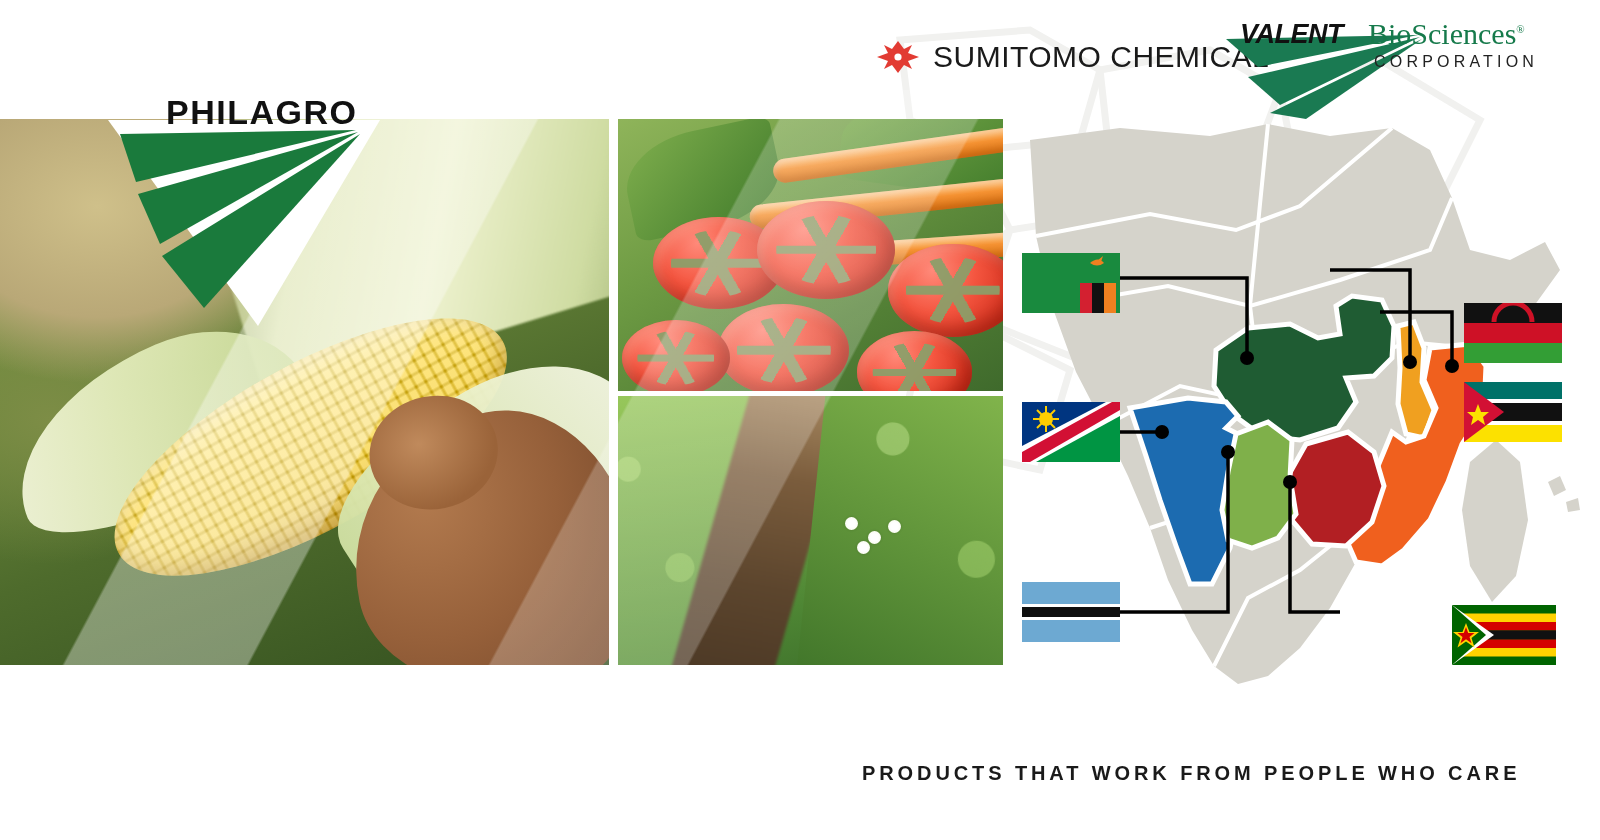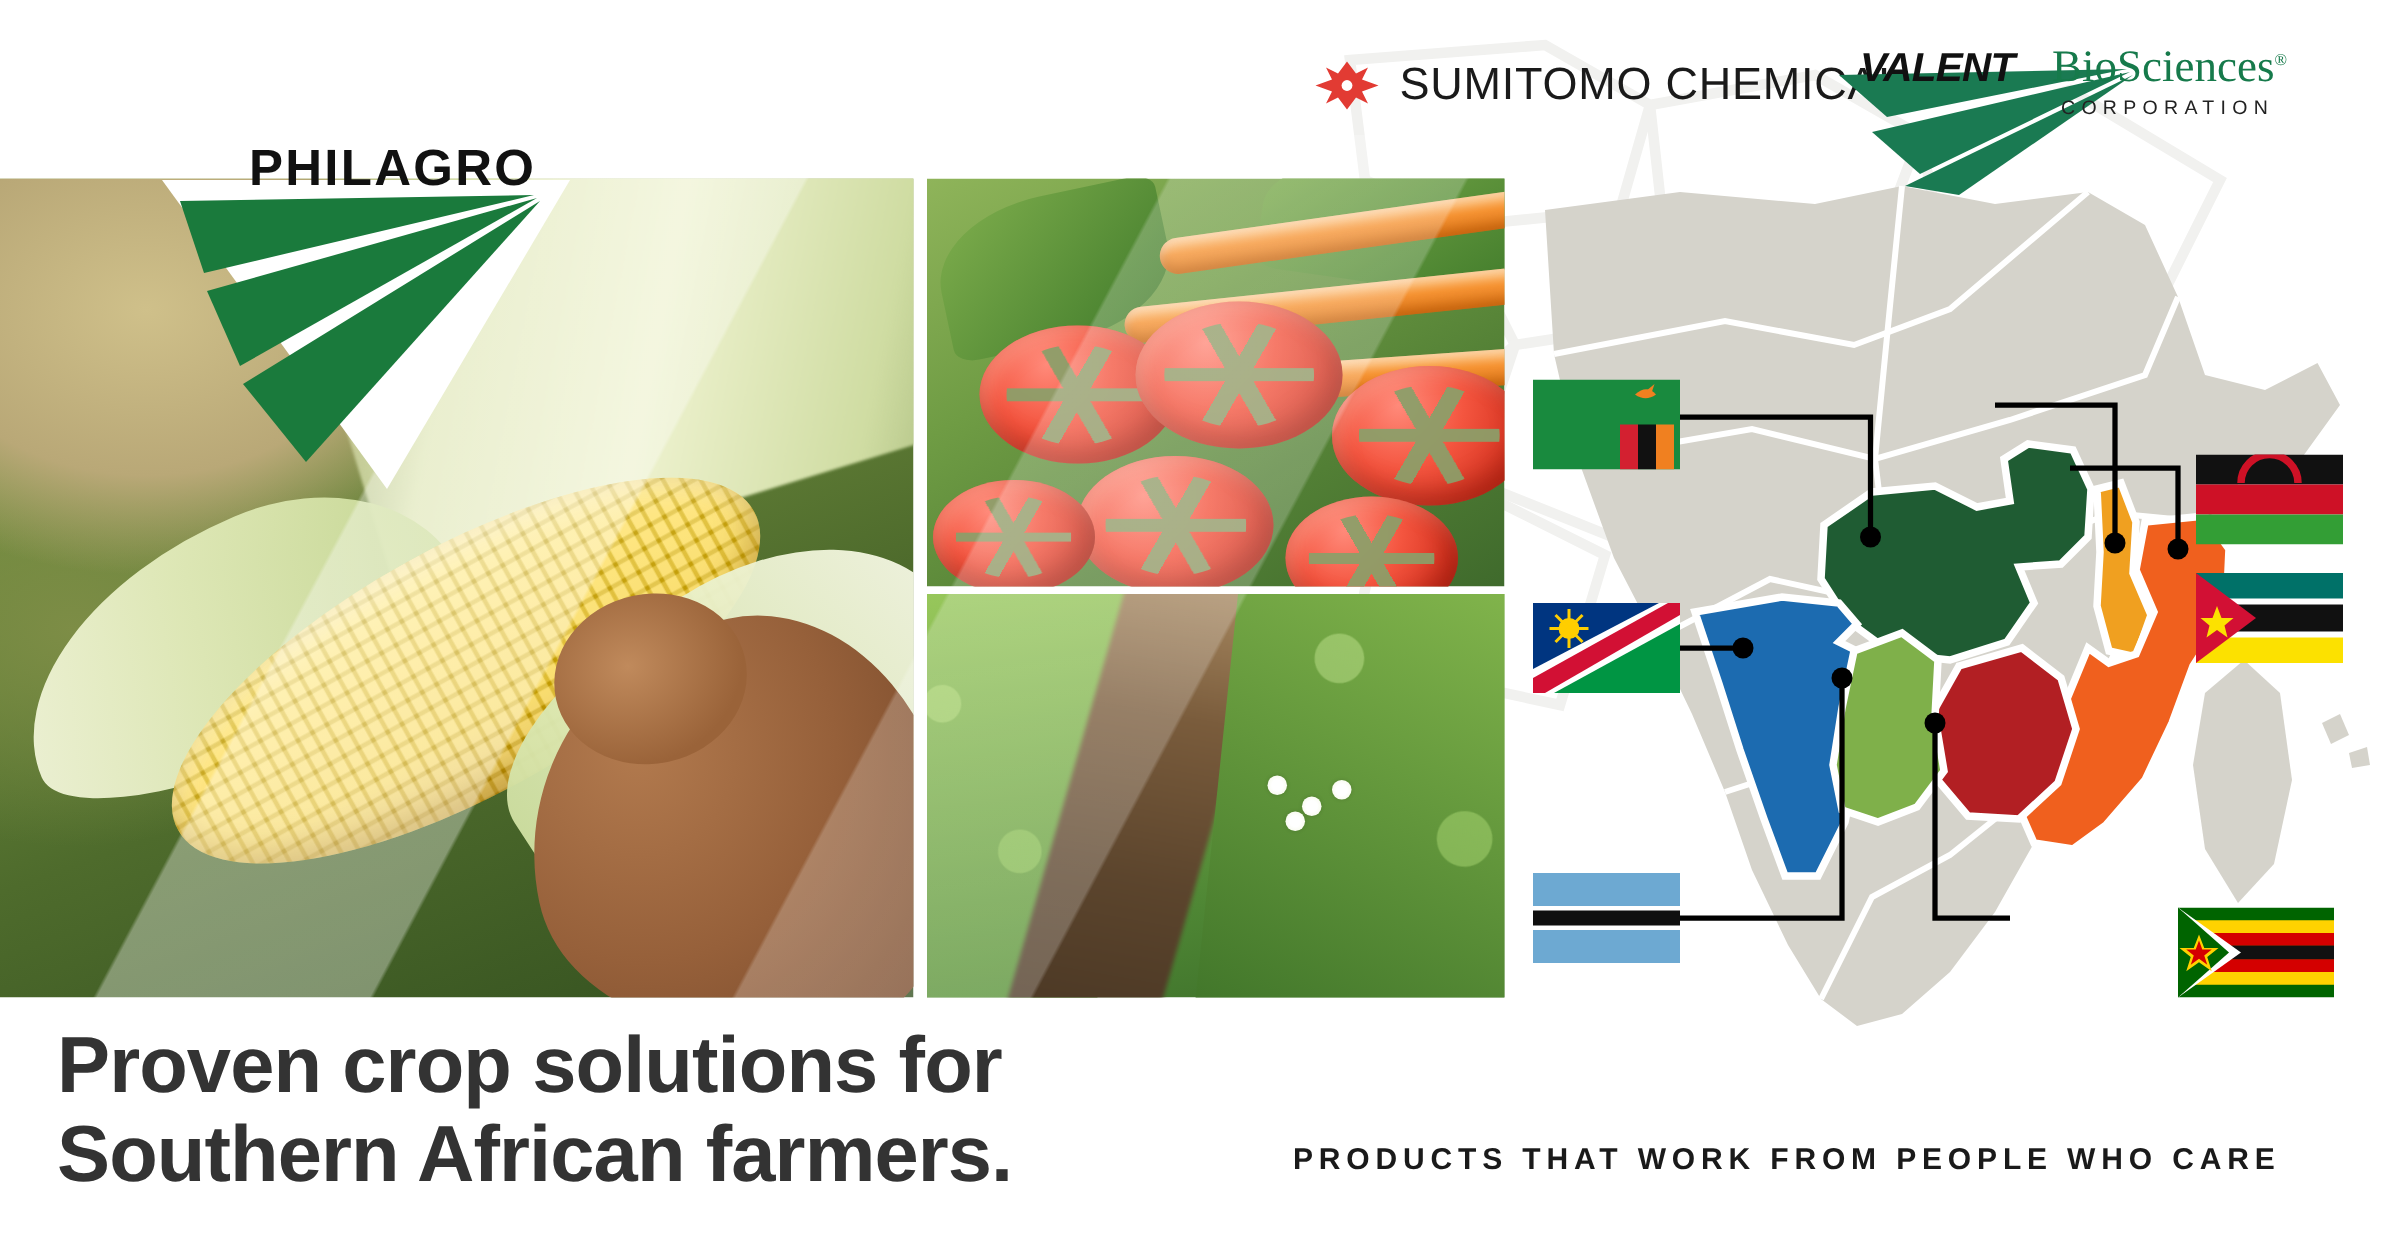--- a/index.html
+++ b/index.html
@@ -138,27 +138,27 @@
   #philagro .word {
     position:absolute; left:58px; top:-4px; font-size:34px; font-weight:bold;
     letter-spacing:1.5px; color:#111; white-space:nowrap;margin-top:11px;
   }
   #philagro .plate { position:absolute; left:0; top:34px; width:272px; height:206px; }
 
   
   #sumitomo { position:absolute; left:875px; top:36px; height:42px; display:flex; align-items:center; gap:12px; }
   #sumitomo .sumi-word { font-size:30px; letter-spacing:.5px; color:#1a1a1a; white-space:nowrap; font-weight:400; }
 
-  #valent { position:absolute; left:1222px; top:22px; width:316px; height:110px; }
+  #valent { position:absolute; left:1222px; top:11px; width:316px; height:110px; }
   #valent .valent-word { position:absolute; left:18px; top:8px; font-size:27px; font-weight:bold;
                          font-style:italic; letter-spacing:-.5px; color:#111; }
   #valent .bio-word  { position:absolute; left:146px; top:6px; font-size:30px; color:#167a4b; white-space:nowrap;
                        font-family:"Liberation Serif", serif; }
   #valent .reg { font-size:11px; vertical-align:super; }
-  #valent .corp-word { position:absolute; left:152px; top:42px; font-size:13px; letter-spacing:4.2px; color:#222; }
+  #valent .corp-word { position:absolute; left:152px; top:42px; font-size:16px; letter-spacing:4.2px; color:#222; }
 
   
   #headline { position:absolute; left:38px; top:681px; font-size:53px; line-height:1.12;
               font-weight:bold; color:#333333; letter-spacing:-.6px; }
   #tagline  { position:absolute; left:862px; top:762px; font-size:20px; font-weight:bold;
               letter-spacing:3.9px; color:#1a1a1a; white-space:nowrap; }
 
   
   #mapwrap { position:absolute; left:1000px; top:110px; width:600px; height:620px; }
   .flag { position:absolute; border:0; }
@@ -256,24 +256,20 @@
       <polygon points="26,44 198,4  58,72" fill="#1a7a52"></polygon>
       <polygon points="48,80 200,6  84,86" fill="#1a7a52"></polygon>
     </svg>
     <div class="valent-word">VALENT</div>
     <div class="bio-word">
       <span>BioSciences</span><span class="reg">®</span>
     </div>
     <div class="corp-word">CORPORATION</div>
   </div>
 
-  <div id="headline">
-    <div>Proven crop solutions for</div>
-    <div>Southern African farmers.</div>
-  </div>
 
   <div id="tagline">PRODUCTS THAT WORK FROM PEOPLE WHO CARE</div>
 
   <div id="mapwrap">
     <svg width="600" height="620" viewBox="0 0 600 620">
 
       <g>
         <path fill="#d5d3cb" d="
           M 30 30 L 120 18 L 210 26 L 268 14 L 330 26 L 392 18 L 430 40 L 452 88
           L 470 140 L 510 150 L 545 132 L 560 160 L 534 196 L 498 206 L 470 238

